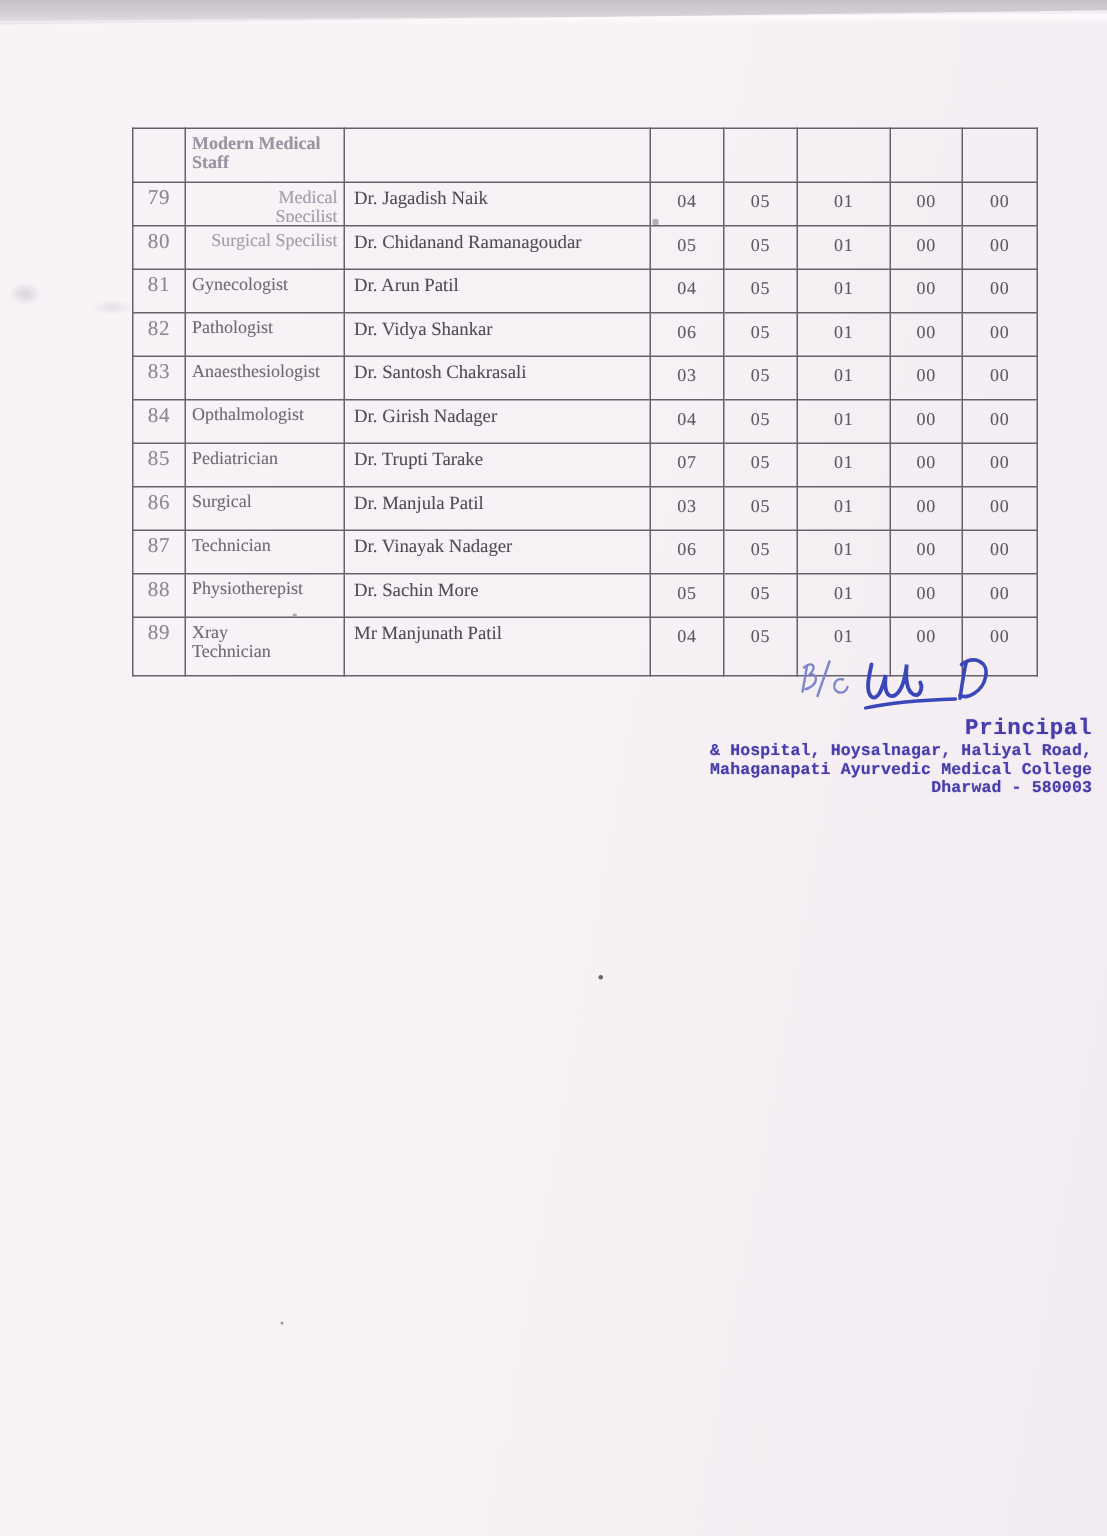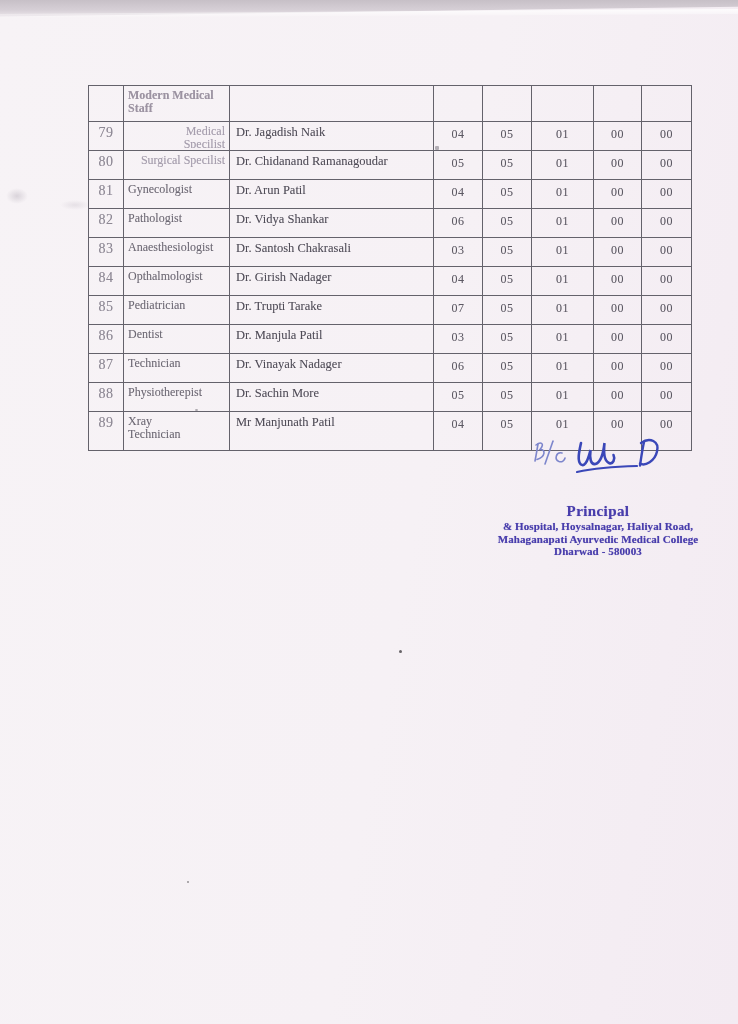--- a/index.html
+++ b/index.html
@@ -40,26 +40,25 @@
   td.desig.faded .cellbox{color:#a69eae;text-align:right;}
   tr.hdr td.desig .cellbox{font-weight:600;font-size:12px;color:#9c93a2;}
   td.name .cellbox{font-size:12.5px;color:#4f4c57;padding-left:6px;}
   td.val .cellbox{text-align:center;font-size:12px;color:#5c5963;padding-top:5px;letter-spacing:.5px;}
   table.staff td, .stamp{text-shadow:0 0 .5px rgba(90,85,100,.25);}
   
   .signature{position:absolute;left:528px;top:430px;}
   
   .stamp{
     position:absolute;left:468px;top:477px;width:260px;
-    text-align:center;
-    font-family:Liberation Serif, serif;
+    text-align:right;
+    font-family:Liberation Mono, monospace;
     font-weight:bold;
     color:#483dac;
     text-shadow:0 0 .7px rgba(72,61,172,.55);
-    margin-top:25px;
   }
   .stamp .t{font-size:15px;line-height:18px;letter-spacing:.4px;}
   .stamp .l{font-size:11px;line-height:12.5px;letter-spacing:.1px;}
   
   .speck{position:absolute;border-radius:50%;}
   .speck.s1{left:399px;top:650px;width:3px;height:3px;background:#4d4a4d;opacity:.85;}
   .speck.s2{left:187px;top:881px;width:2px;height:2px;background:#7d7a7d;opacity:.8;}
   .speck.s3{left:435px;top:146px;width:4px;height:4px;background:#8f8a92;opacity:.65;border-radius:1px;}
   .speck.s4{left:195px;top:409px;width:3px;height:2px;background:#8d8a90;opacity:.7;}
   .smudge{position:absolute;left:6px;top:188px;width:22px;height:16px;
@@ -295,21 +294,21 @@
           </td>
           <td class="val">
             <div class="cellbox">00</div>
           </td>
         </tr>
         <tr class="std">
           <td class="no">
             <div class="cellbox">86</div>
           </td>
           <td class="desig">
-            <div class="cellbox">Dentist</div>
+            <div class="cellbox">Surgical</div>
           </td>
           <td class="name">
             <div class="cellbox">Dr. Manjula Patil</div>
           </td>
           <td class="val">
             <div class="cellbox">03</div>
           </td>
           <td class="val">
             <div class="cellbox">05</div>
           </td>

